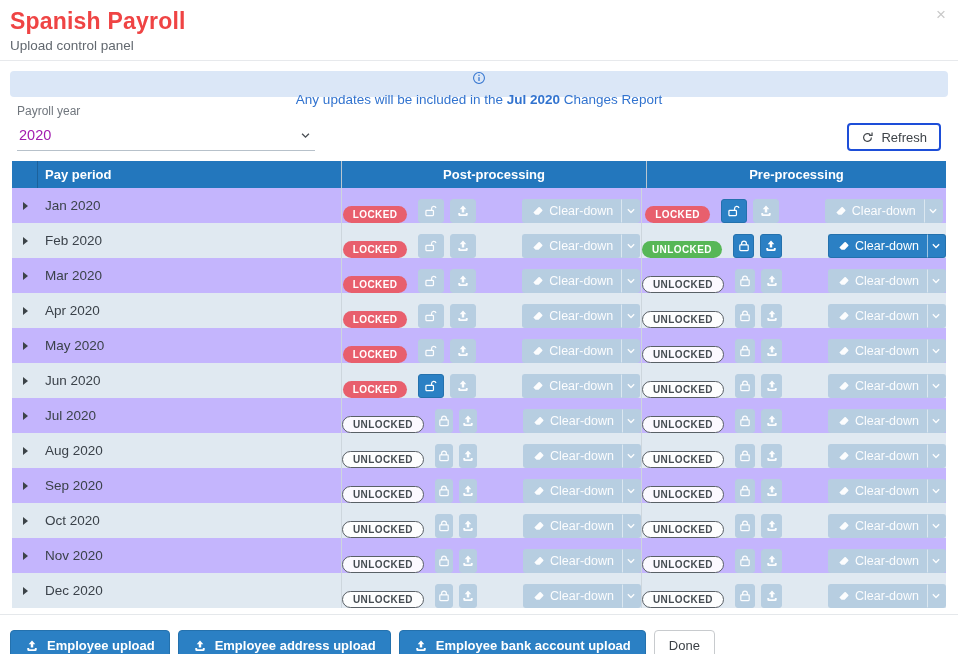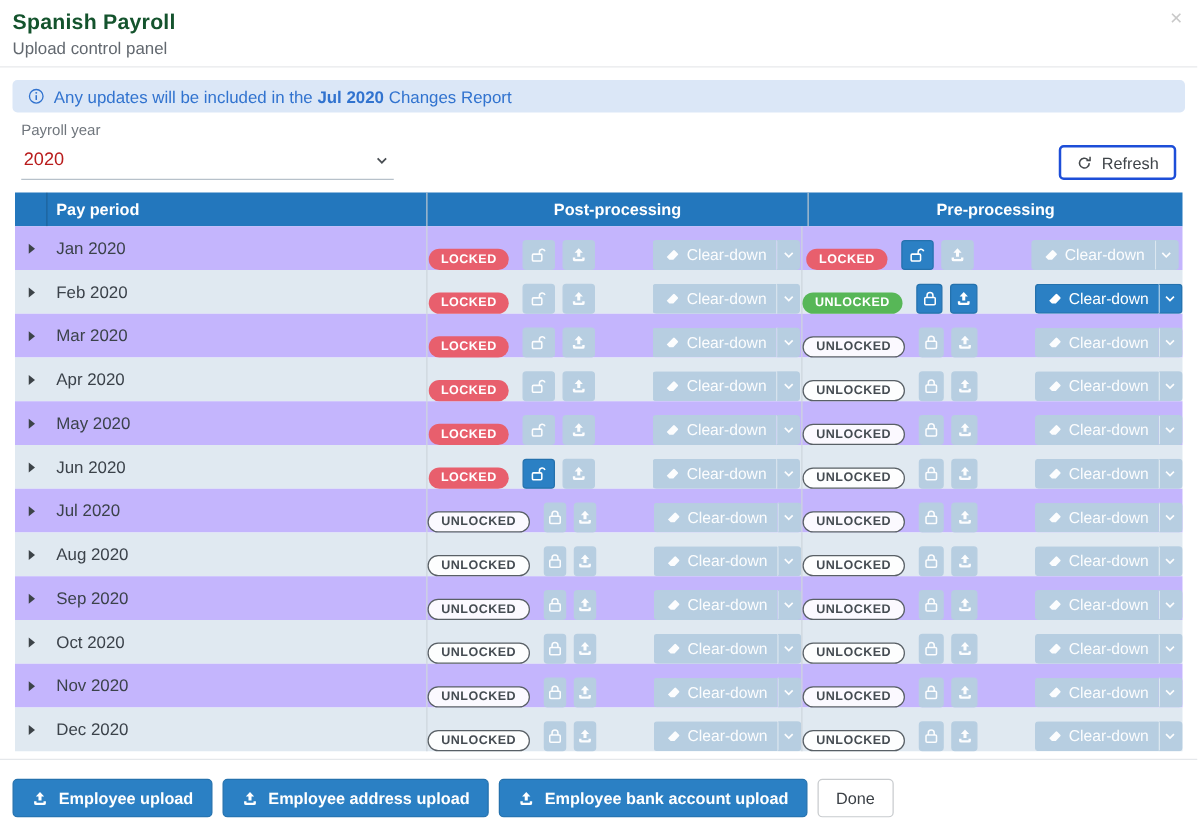--- a/index.html
+++ b/index.html
@@ -1,37 +1,37 @@
 <!DOCTYPE html>
 <html><head>
 <meta charset="utf-8">
 <style>
   * { box-sizing: border-box; margin: 0; padding: 0; }
   html, body { width: 958px; height: 654px; overflow: hidden; }
   body { font-family: "Liberation Sans", sans-serif; background: #ffffff; color: #3b424a; }
 
   
   .modal-header { position: relative; padding: 8px 10px 7px; border-bottom: 1px solid #e7e9ec; }
-  .title { font-size: 17px; font-weight: 700; color: #14532d; letter-spacing: .2px; }
+  .title { font-size: 23px; font-weight: 700; color: #ef4444; letter-spacing: .2px; }
   .subtitle { font-size: 13.5px; color: #62686f; margin-top: 3px; }
   .close-x { position: absolute; top: 6px; right: 12px; font-size: 17px; color: #c9c9c9; cursor: pointer; line-height: 1; background: none; border: none; font-family: inherit; }
 
   
   .banner { margin: 10px 10px 0; height: 26px; background: #dbe7f7; border-radius: 4px;
             display: flex; align-items: center; gap: 7px; padding: 0 12px;
-            color: #3173cf; font-size: 13.5px; }
+            color: #3173cf; font-size: 13.5px; flex-direction: column; }
   .banner b { font-weight: 700; }
   .banner svg { flex: 0 0 auto; color: #3173cf; }
 
   
   .controls { margin: 7px 17px 0; display: flex; justify-content: space-between; align-items: flex-end; }
   .year-label { font-size: 12px; color: #70767d; }
   .year-select { width: 298px; margin-top: 6px; display: flex; justify-content: space-between; align-items: center;
                  border: none; border-bottom: 1px solid #b7c1ca; background: #fff;
-                 padding: 3px 3px 7px 2px; font-size: 14.5px; color: #b91c1c; cursor: pointer; font-family: inherit; }
+                 padding: 3px 3px 7px 2px; font-size: 14.5px; color: #a21caf; cursor: pointer; font-family: inherit; }
   .year-select svg { color: #4a4f54; }
   .refresh-btn { height: 28px; display: flex; align-items: center; gap: 7px; padding: 0 12px;
                  background: #fff; border: 2px solid #1d4ed8; border-radius: 4px;
                  font-size: 13px; color: #3f4449; cursor: pointer; font-family: inherit; }
   .refresh-btn svg { color: #44484c; }
 
   
   .table { margin: 10px 12px 0; width: 934; }
   .thead { display: flex; background: #2377bd; color: #fff; height: 27px; align-items: stretch;
            font-size: 13px; font-weight: 700; }

